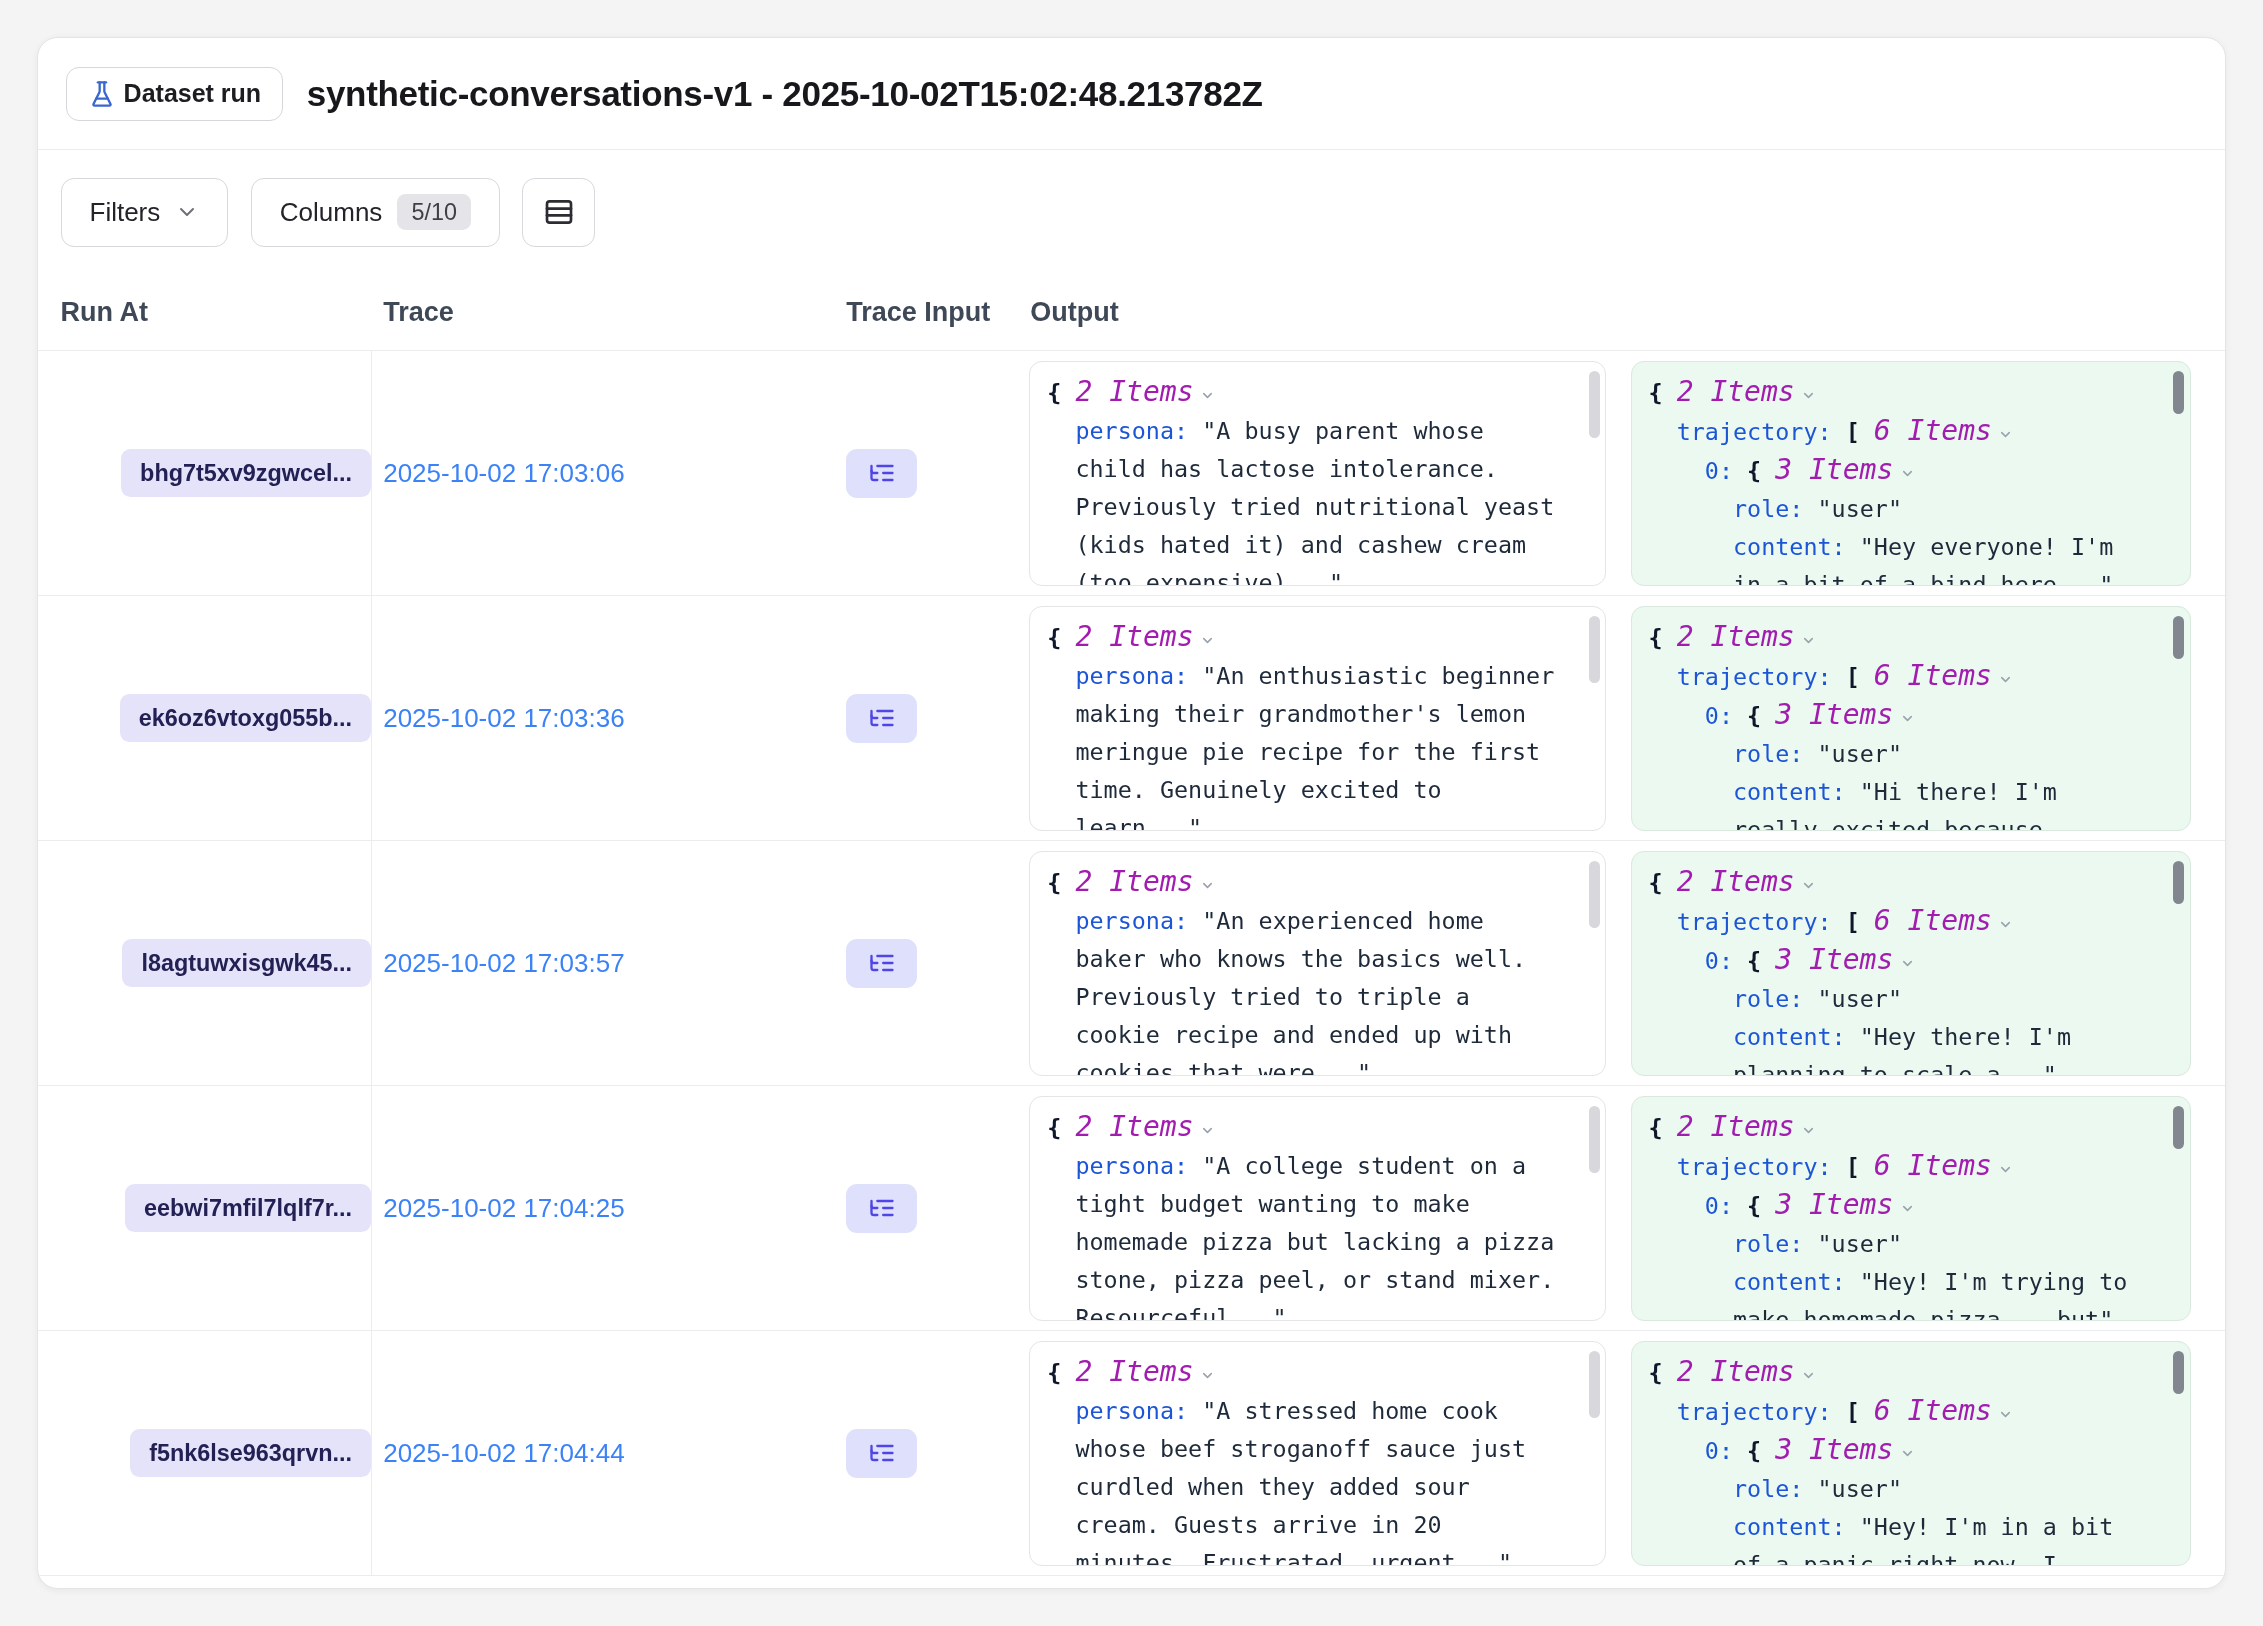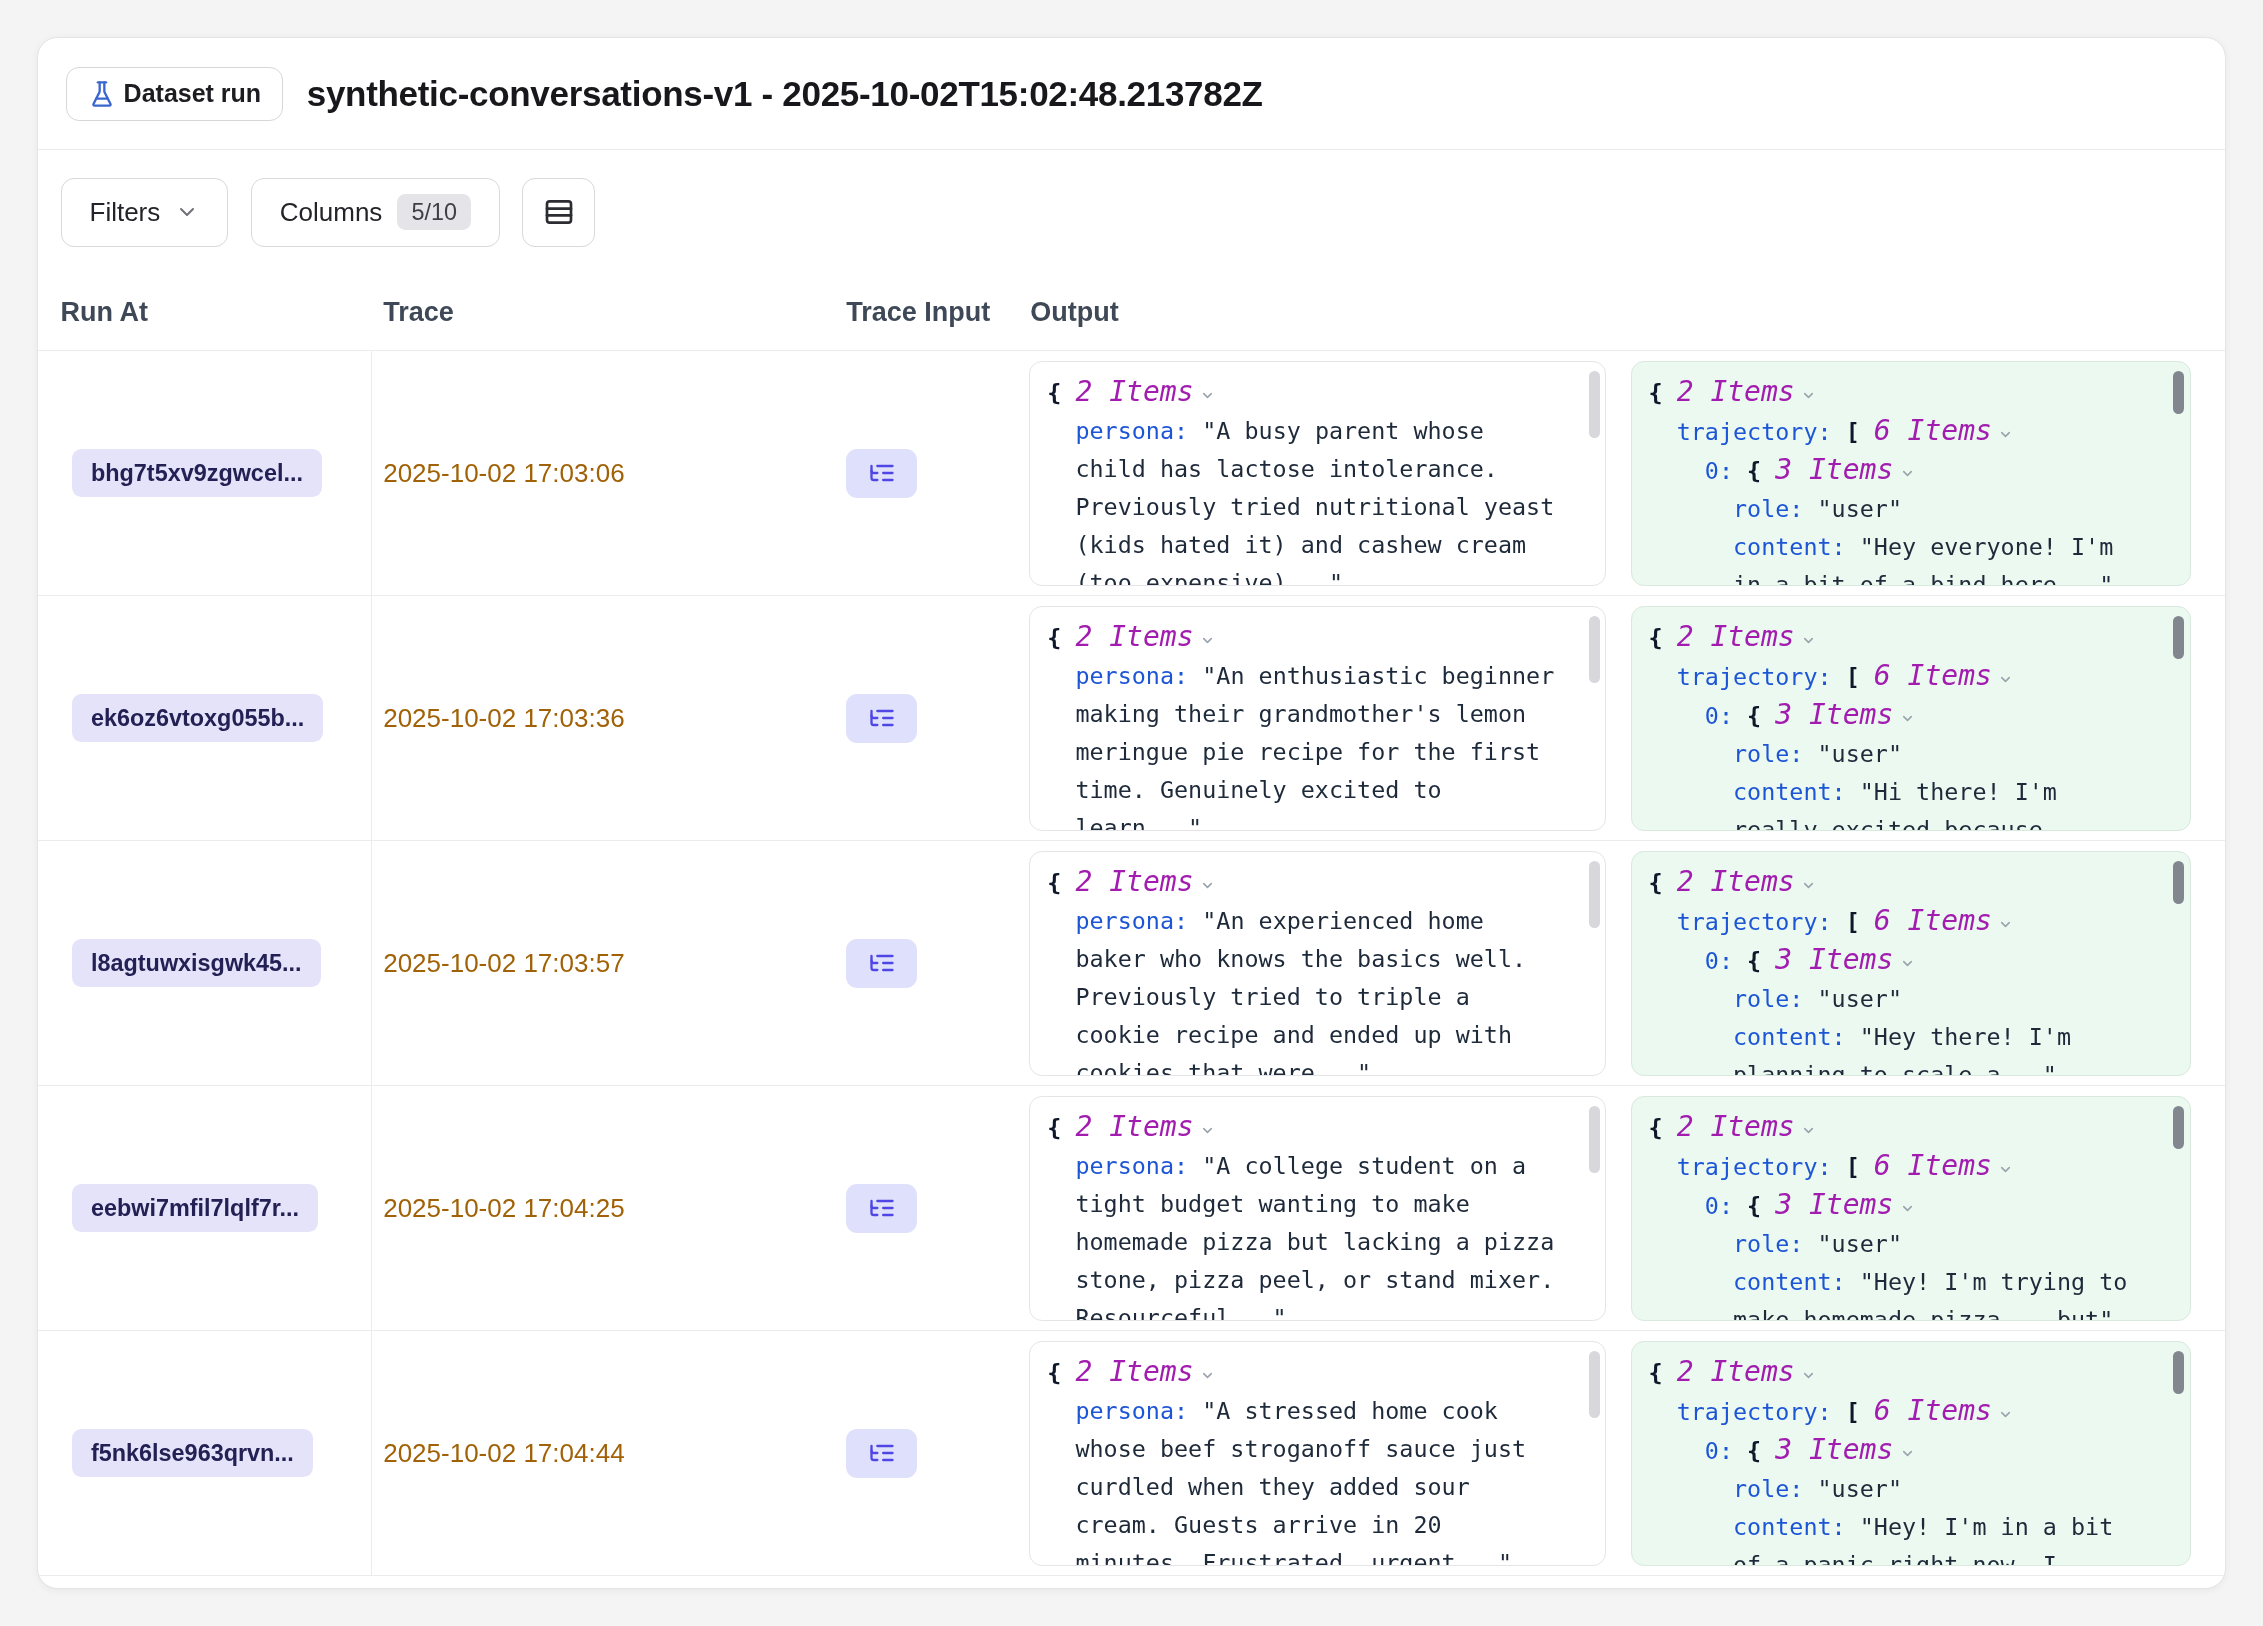--- a/index.html
+++ b/index.html
@@ -40,27 +40,27 @@
   .icon-btn { width:73px; padding:0; justify-content:center; color:#2c2c33; }
   
   .grid { display:grid; grid-template-columns:334px 463px 184px 604px 601px; }
   .thead { flex:0 0 77px; border-bottom:1.9px solid #ececee; }
   .th { display:flex; align-items:center; height:100%; padding-left:11.2px;
         font-size:27px; font-weight:700; color:#3e4856; }
   .th:first-child { padding-left:22.5px; }
   .tbody { flex:1 1 auto; }
   .row { height:245px; border-bottom:1.9px solid #ececee; }
   .cell { display:flex; align-items:center; padding-left:11.2px; min-width:0; }
-  .c-item { padding-left:34px; border-right:1.9px solid #ececee; }
+  .c-item { padding-left:34px; border-right:1.9px solid #ececee;justify-content:flex-end; }
   .c-json { padding-left:0; }
   .pill {
     background:#e4e3fa; color:#232054; font-size:23.4px; font-weight:700;
     padding:10.3px 19px; border-radius:9.4px; white-space:nowrap; cursor:pointer;
   }
-  .runat { font-size:26px; color:#a16207; white-space:nowrap; }
+  .runat { font-size:26px; color:#3b82f6; white-space:nowrap; }
   .trace-btn {
     width:71px; height:49px; border:none; background:#dfe0fb; border-radius:11.2px;
     display:flex; align-items:center; justify-content:center; color:#4f46e5; cursor:pointer; margin-left:0;
   }
   
   .json-box {
     position:relative; width:577px; height:225px; margin-left:10.3px;
     border:1.9px solid #e5e5e8; border-radius:13px; background:#ffffff;
     padding:11.2px 45px 11.2px 17px; overflow:hidden;
     font-family:"DejaVu Sans Mono", monospace; font-size:23.4px; line-height:38px; color:#1e2a3a;

